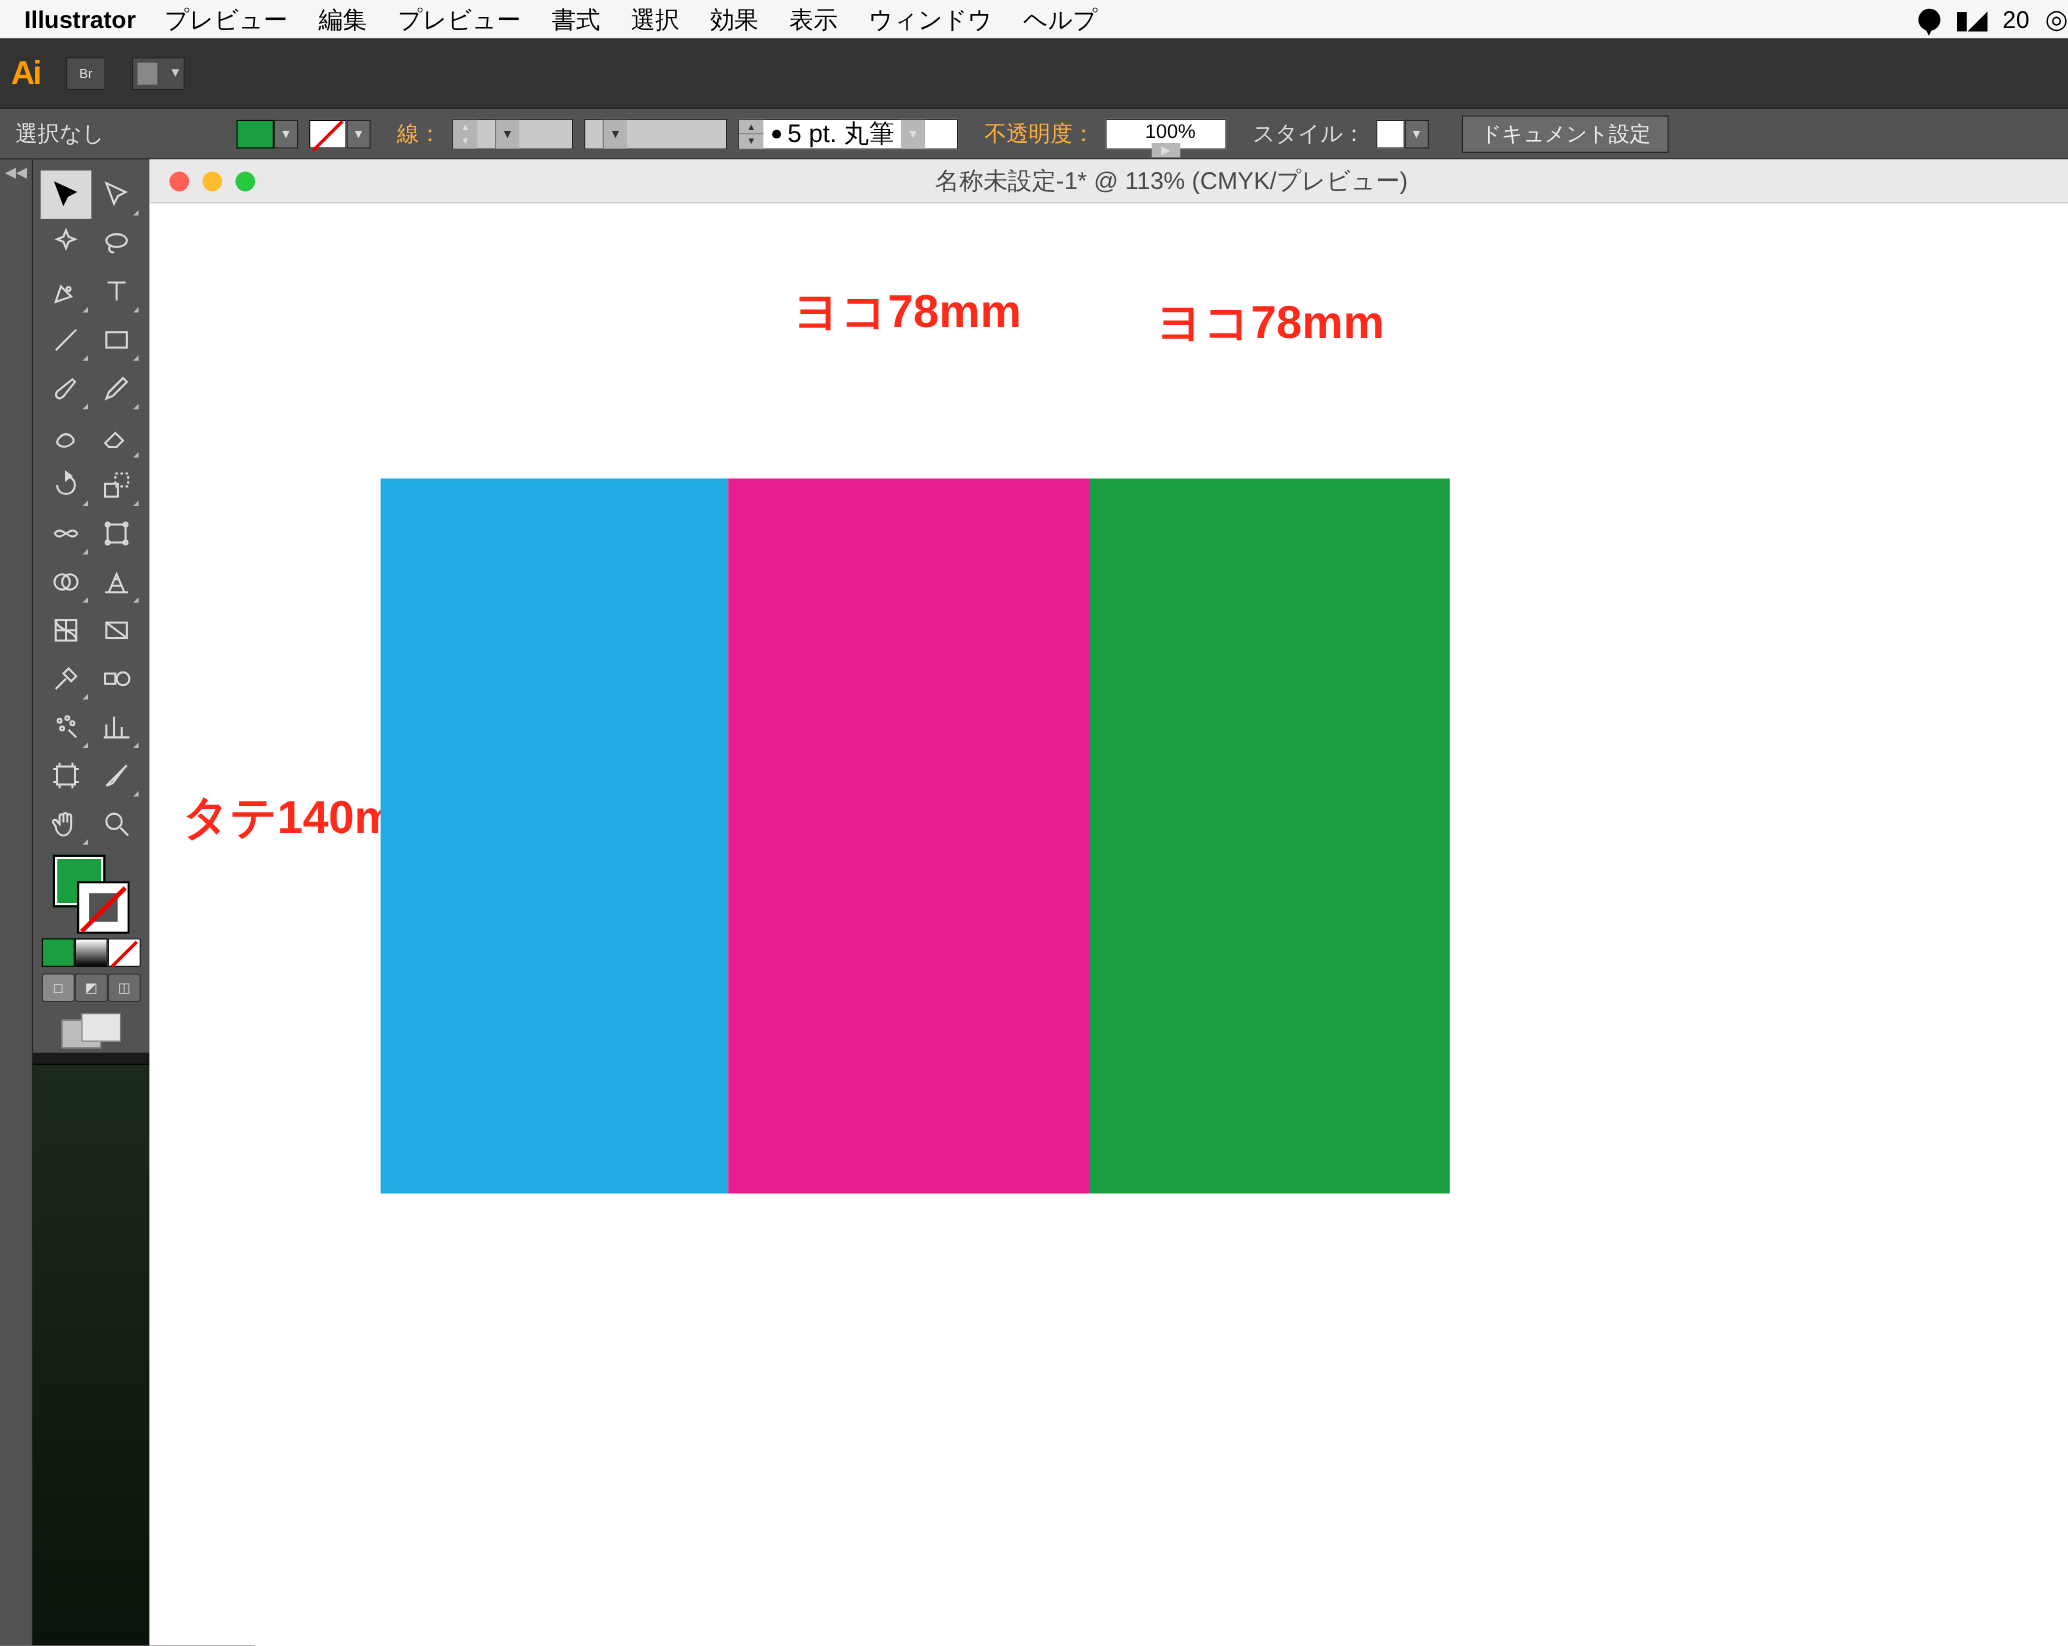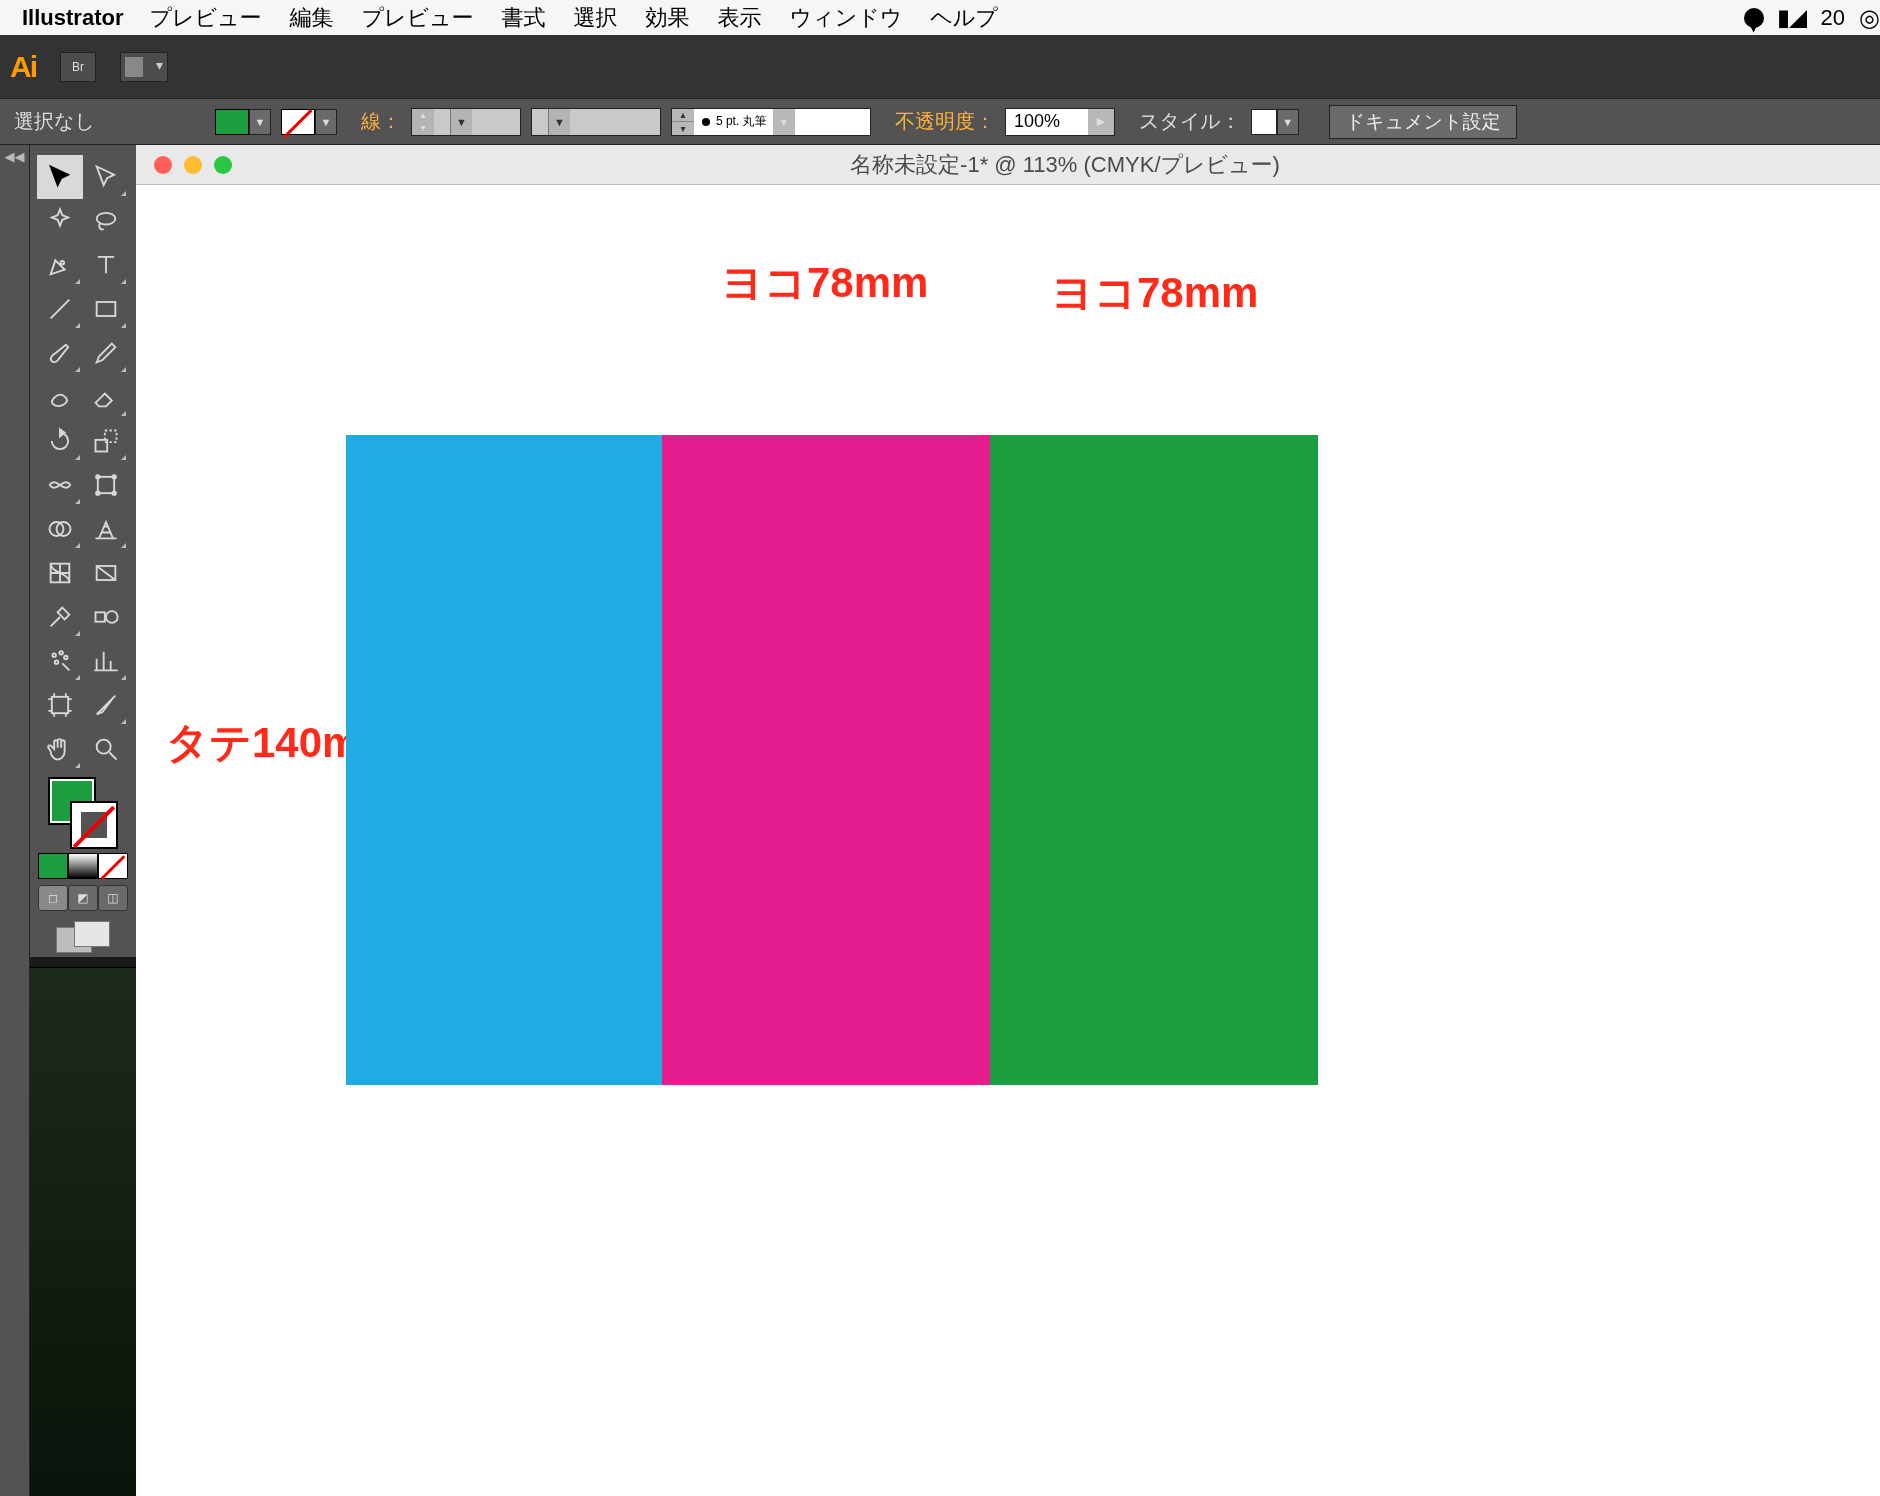--- a/index.html
+++ b/index.html
@@ -34,23 +34,23 @@
   .dd { height:28px; background:#c9c9c9; border:1px solid #222; display:flex; align-items:center; }
   .dd .v { padding:0 8px; color:#333; font-size:18px; }
   .dd .car { width:22px; display:flex; align-items:center; justify-content:center; color:#333; font-size:11px; background:#b4b4b4; height:100%; border-left:1px solid #777;}
   .stroke-dd { width:110px; }
   .dash-dd  { width:130px; }
   .stroke-weight { height:28px; background:#fff; border:1px solid #222; display:flex; align-items:center; }
   .stroke-weight .step { width:22px; height:100%; background:#b8b8b8; display:flex; flex-direction:column; font-size:10px; color:#333;}
   .stroke-weight .step span{flex:1; display:flex; align-items:center; justify-content:center; border-bottom:1px solid #888;}
   .stroke-weight .step span:last-child{border:none;}
   .stroke-weight .dot{ width:8px;height:8px;background:#000;border-radius:50%; margin:0 6px 0 8px;}
-  .stroke-weight .txt{ color:#000; font-size:12px; padding-right:6px;}
+  .stroke-weight .txt{ color:#000; font-size:23px; padding-right:6px;}
   .stroke-weight .car{ width:22px; height:100%; background:#b8b8b8; display:flex; align-items:center; justify-content:center; font-size:11px;}
-  .opac-box { height:28px; background:#fff; border:1px solid #222; width:110px; display:flex; align-items:center; }
+  .opac-box { height:28px; background:#fff; border:1px solid #222; width:110px; display:flex; align-items:center;flex-direction:column; }
   .opac-box span{ flex:1; padding-left:8px; color:#000; font-size:18px;}
   .opac-box .car{width:26px;height:100%;background:#b8b8b8;display:flex;align-items:center;justify-content:center;font-size:11px;}
   .style-sw { width:26px;height:26px;background:#fff;border:1px solid #222; }
   .doc-set { margin-left:30px; background:#6a6a6a; border:1px solid #222; color:#eee; font-size:19px; padding:3px 16px;}
 
   
   .workspace { display:flex; height:calc(1496px - 35px - 63px - 47px); }
 
   
   .left-strip { width:30px; background:#535353; border-right:1px solid #222; color:#bbb; font-size:13px; text-align:center; padding-top:4px;}

